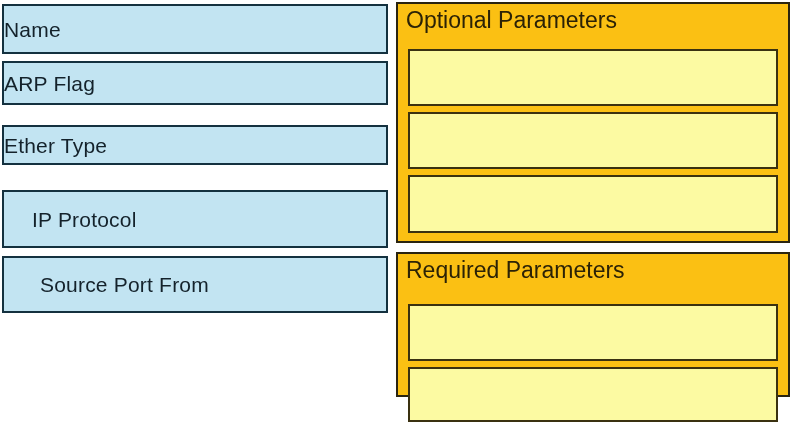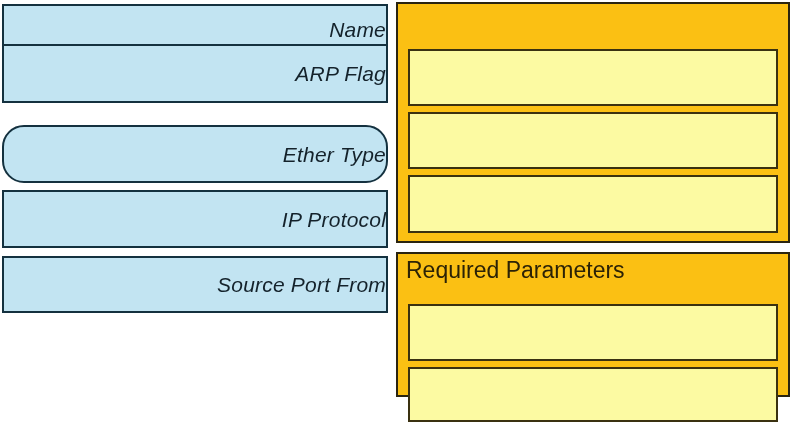--- a/index.html
+++ b/index.html
@@ -29,35 +29,34 @@
   }
   .field-box {
     position: absolute;
     left: 0;
     width: 386px;
     box-sizing: border-box;
     background: #c2e4f2;
     border: 2px solid #14313f;
     display: flex;
     align-items: center;
-    justify-content: flex-end;
-    font-style: italic;
+    justify-content: flex-start;
   }
   .field-label {
     font-size: 21px;
     color: #14222b;
     letter-spacing: 0.2px;
     line-height: 1;
     white-space: nowrap;
   }
 
   .field-box.i0 { top: 2px;   height: 50px; }
-  .field-box.i1 { top: 42px;  height: 59px; }
-  .field-box.i2 { top: 123px; height: 58px; border-radius: 22px; }
-  .field-box.i3 { top: 188px; height: 58px; }
+  .field-box.i1 { top: 59px;  height: 44px; }
+  .field-box.i2 { top: 123px; height: 40px; }
+  .field-box.i3 { top: 188px; height: 58px; padding-left: 28px; }
   .field-box.i4 { top: 254px; height: 57px; padding-left: 36px; }
 
   
   .right-column {
     position: absolute;
     left: 396px;
     top: 0;
     width: 398px;
     height: 433px;
   }
@@ -136,20 +135,21 @@
 
     <div class="field-box i4">
       <span class="field-label">Source Port From</span>
     </div>
 
   </div>
 
   <div class="right-column">
 
     <div class="param-panel optional">
+      <div class="panel-title">Optional Parameters</div>
 
       <div class="param-slot s0">
         <span class="slot-value"></span>
       </div>
 
       <div class="param-slot s1">
         <span class="slot-value"></span>
       </div>
 
       <div class="param-slot s2">

